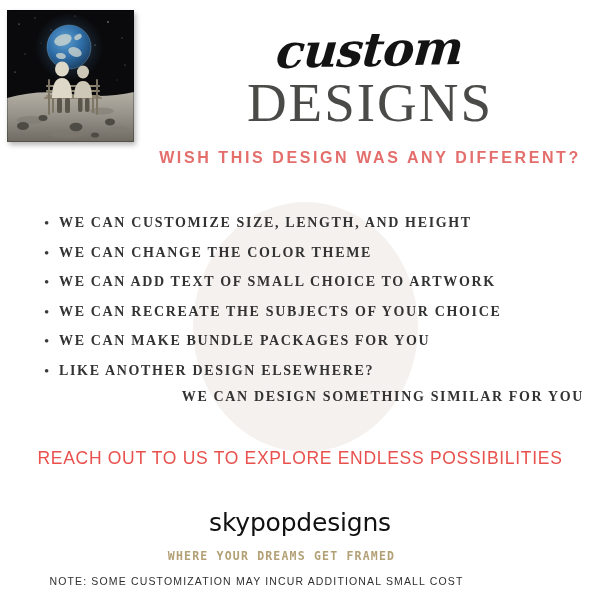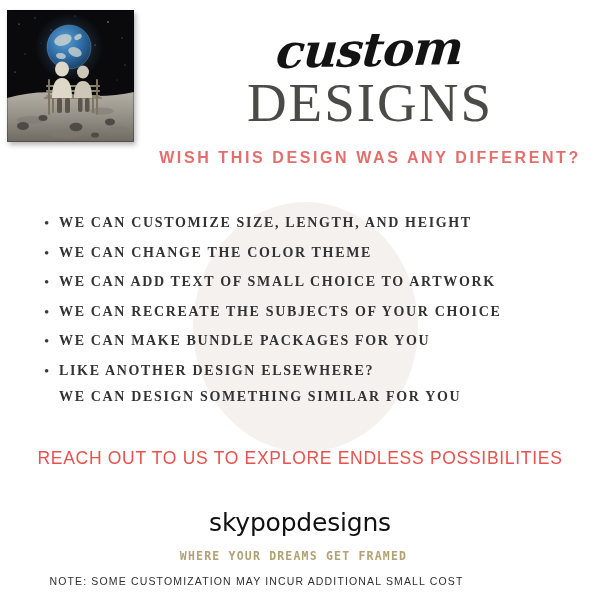--- a/index.html
+++ b/index.html
@@ -119,20 +119,21 @@
     font-size: 14px;
     line-height: 18px;
     color: #333333;
     letter-spacing: 1.65px;
     white-space: nowrap;
   }
   .bullet-continuation {
     margin-left: 15px;
     margin-top: -3px;
     margin-bottom: 11px;
+    justify-content: flex-end;
   }
 
   
   .cta {
     position: absolute;
     left: 0;
     top: 448px;
     width: 600px;
     text-align: center;
     z-index: 2;
@@ -152,21 +153,21 @@
     text-align: center;
     z-index: 2;
     font-family: "DejaVu Sans", sans-serif;
     font-size: 25px;
     font-weight: 400;
     color: #111111;
     letter-spacing: -0.2px;
   }
   .brand-tagline {
     position: absolute;
-    left: 16px;
+    left: 4px;
     top: 549px;
     width: 555px;
     text-align: center;
     z-index: 2;
     font-family: "DejaVu Sans Mono", monospace;
     font-size: 11.5px;
     font-weight: 700;
     color: #b3a176;
     letter-spacing: 1.2px;
   }

